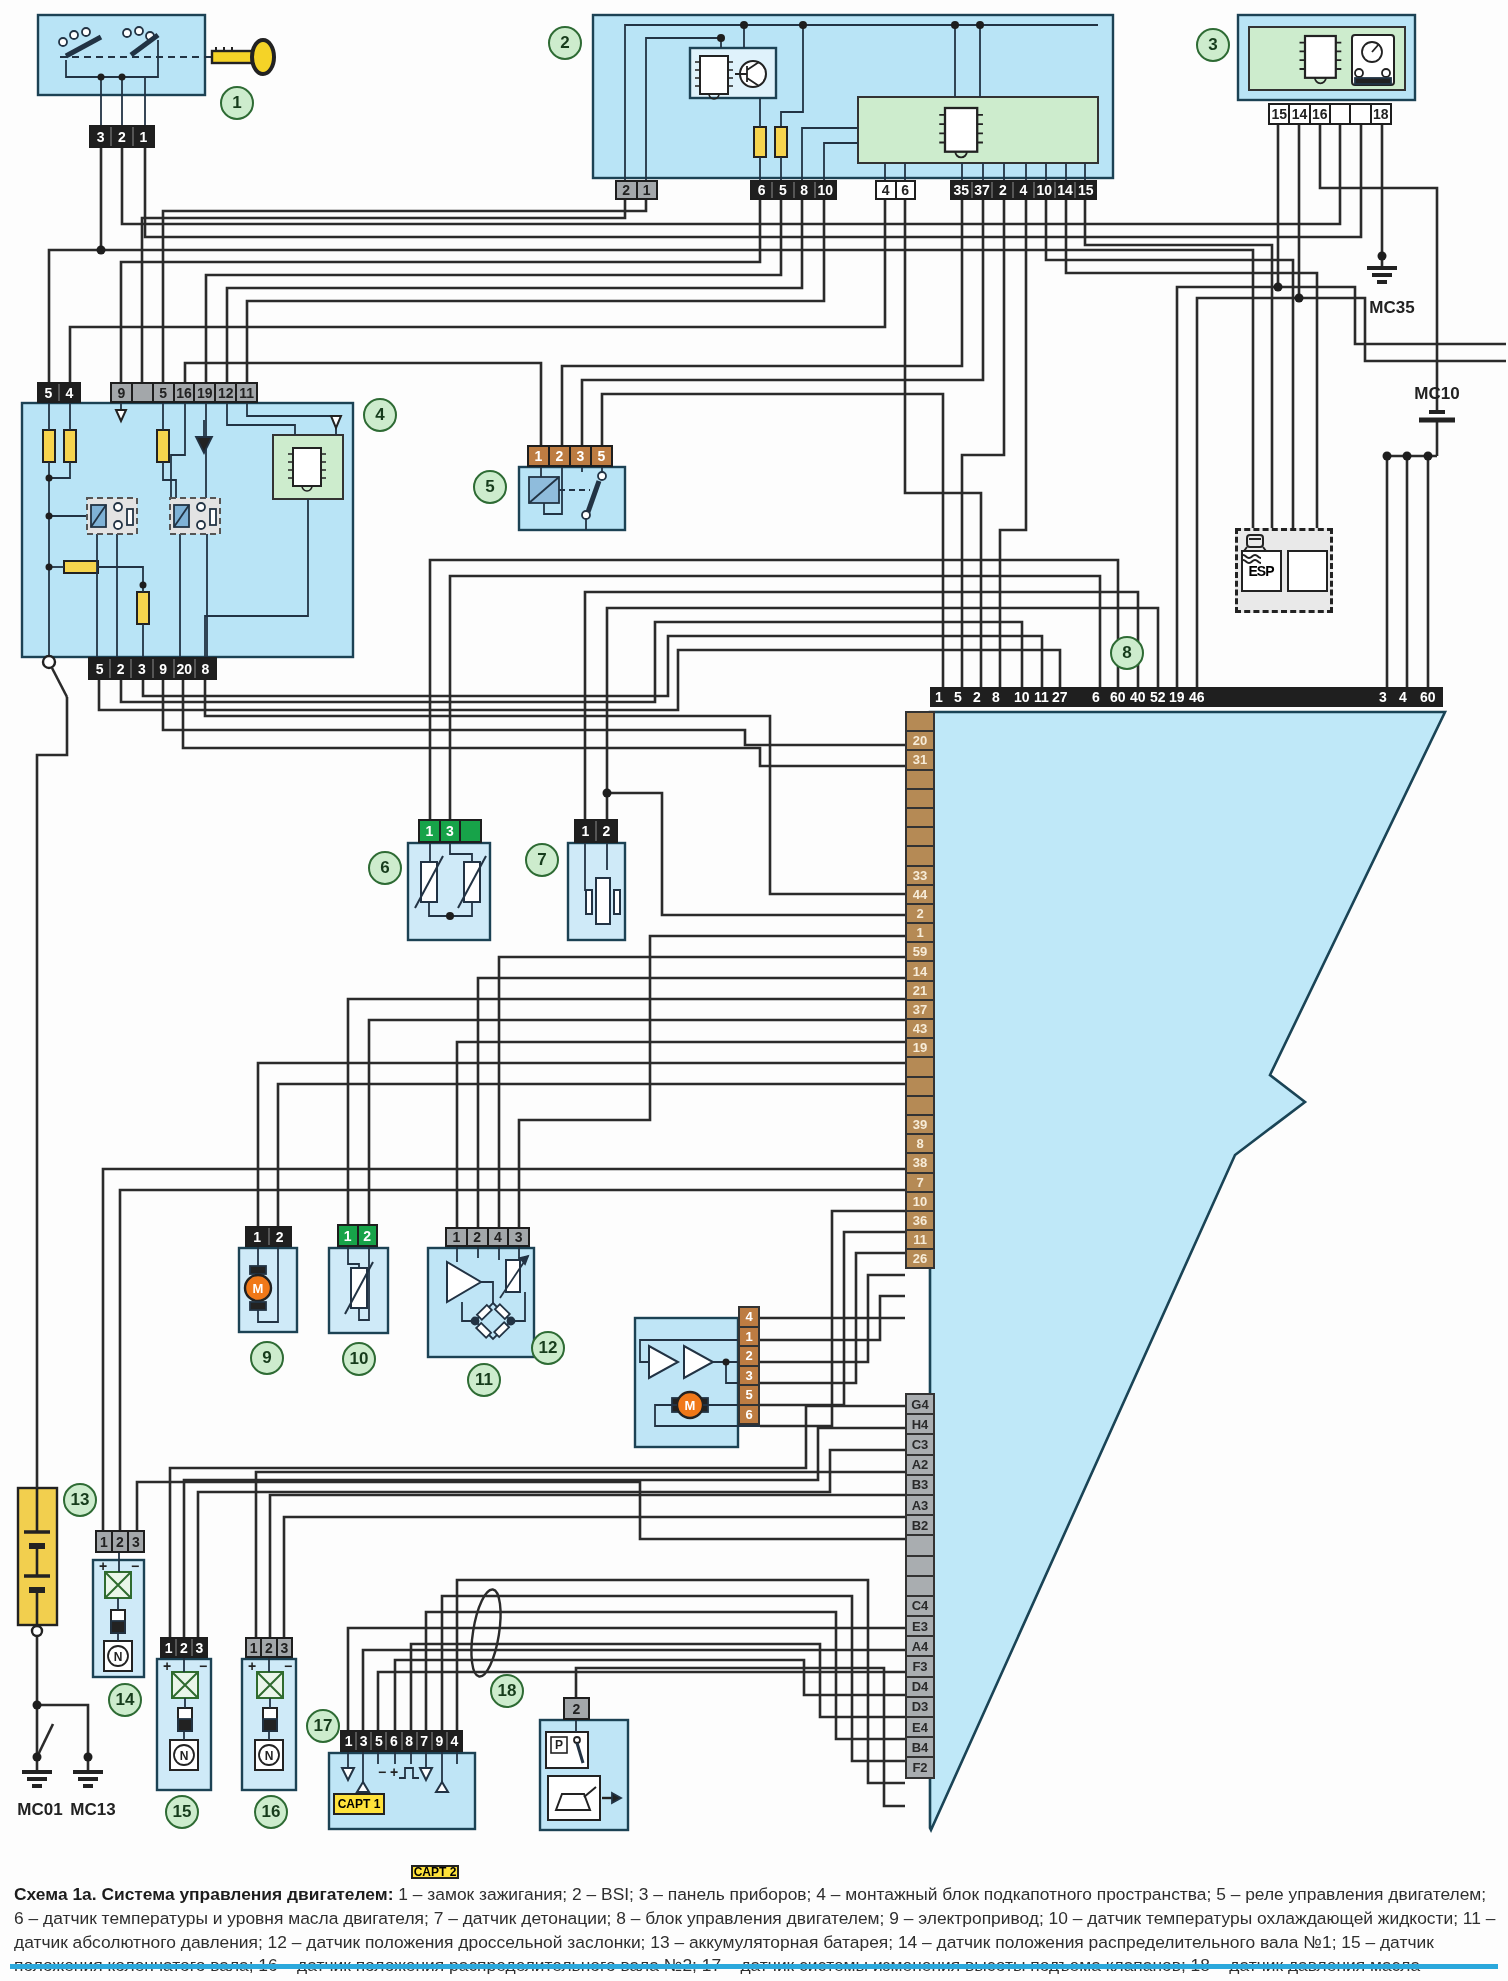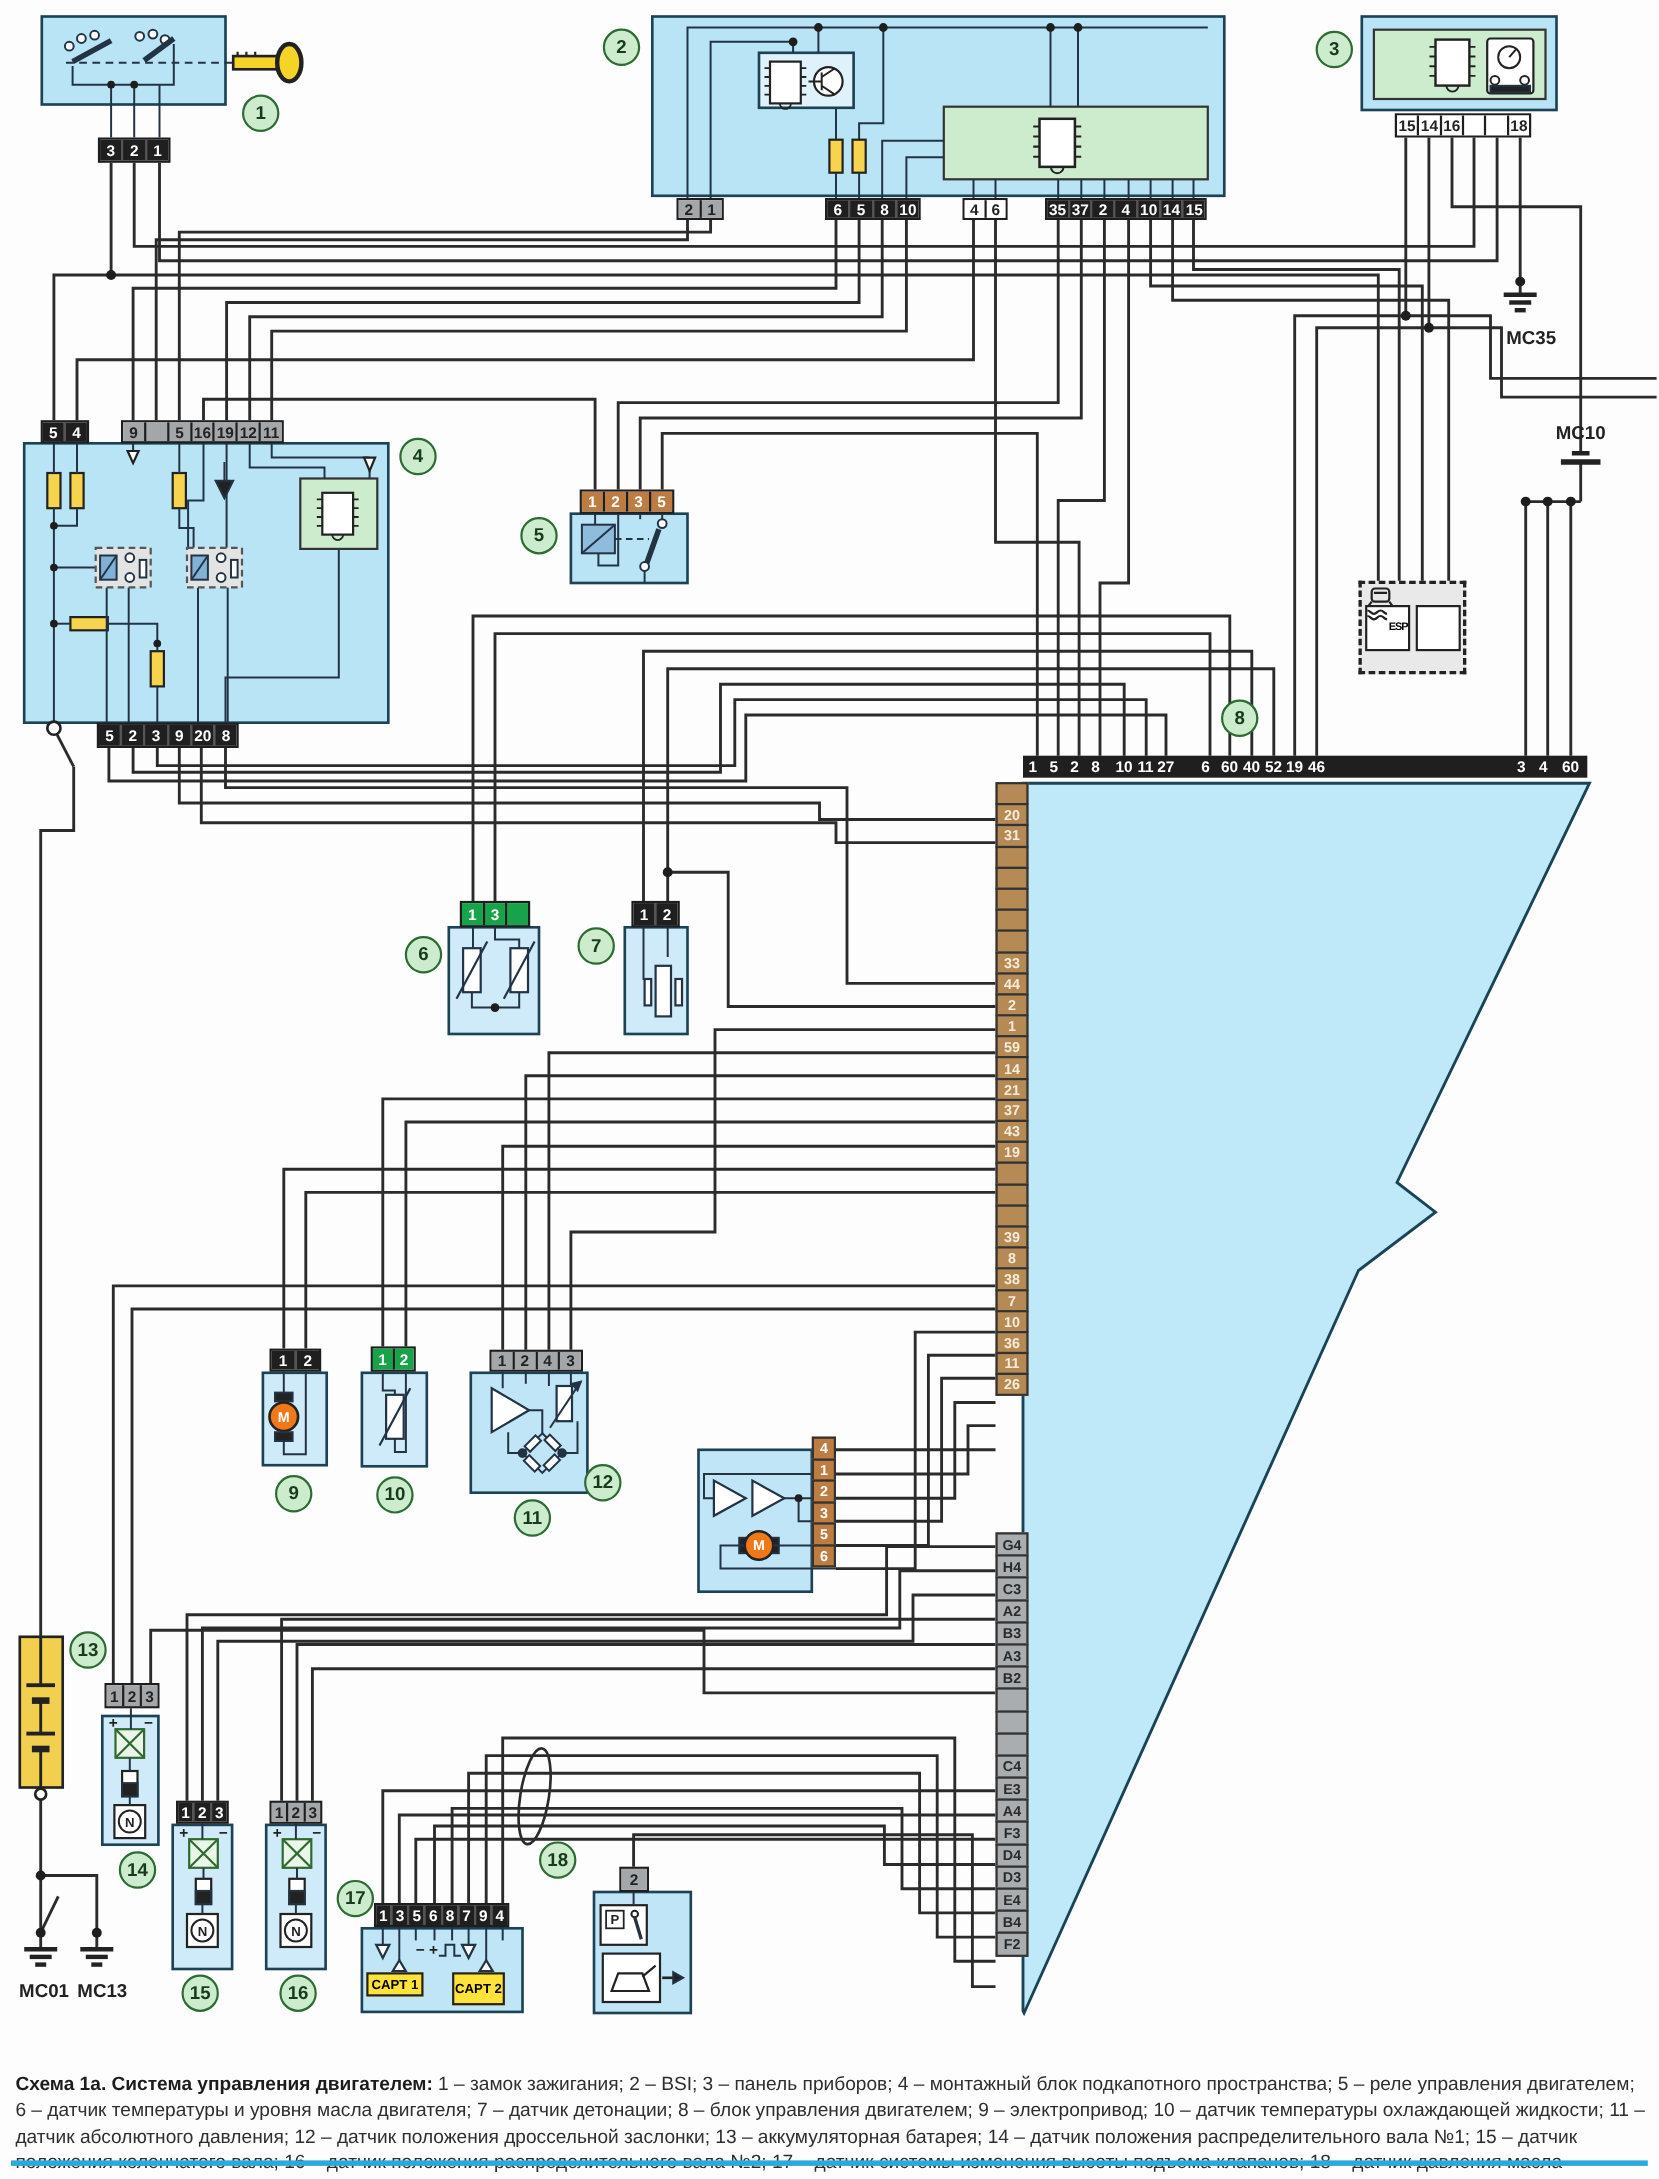--- a/index.html
+++ b/index.html
@@ -31,21 +31,21 @@
        border:2px solid #2e6b34;display:flex;align-items:center;justify-content:center;
        font:bold 17px "Liberation Sans",sans-serif;color:#173c1c;box-sizing:border-box;}
   
   .txt{position:absolute;font-family:"Liberation Sans",sans-serif;color:#222;}
   .gnd{font-weight:bold;font-size:17px;transform:translateX(-50%);}
   .espbox{position:absolute;left:1235px;top:528px;width:98px;height:85px;background:#e9e9e9;
           border:3px dashed #222;box-sizing:border-box;display:flex;gap:5px;align-items:center;
           justify-content:center;}
   .espbox .mini{width:41px;height:42px;background:#fff;border:2px solid #222;display:flex;
                 align-items:center;justify-content:center;box-sizing:border-box;}
-  .espbox .mini b{font-size:10px;letter-spacing:-1px;padding-left:20px;}
+  .espbox .mini b{font-size:14px;letter-spacing:-1px;}
   .capt{position:absolute;background:#ffe23a;border:2px solid #222;display:flex;align-items:center;
         justify-content:center;font:bold 12px "Liberation Sans",sans-serif;box-sizing:border-box;}
   .caption{position:absolute;left:14px;top:1866px;width:1482px;font-size:17.4px;line-height:1.36;
            color:#2e2e2e;}
   .caption b{color:#1c1c1c;}
   .rule{position:absolute;left:10px;top:1964px;width:1488px;height:5px;background:#2ba8dc;}
   .sym{position:absolute;transform:translate(-50%,-50%);font-weight:bold;}
 </style>
 </head>
 <body>
@@ -690,21 +690,21 @@
     <svg width="34" height="34" viewBox="0 0 34 34">
       <rect x="9" y="4" width="16" height="12" rx="3" fill="none" stroke="#222" stroke-width="2"></rect>
       <path d="M11,8h12M9,16l-3,4M25,16l3,4" stroke="#222" stroke-width="2" fill="none"></path>
       <path d="M5,24c3,0 3,3 6,3s3,-3 6,-3 3,3 6,3" stroke="#222" stroke-width="2" fill="none"></path>
       <path d="M5,29c3,0 3,3 6,3s3,-3 6,-3 3,3 6,3" stroke="#222" stroke-width="2" fill="none"></path>
     </svg>
   </div>
 </div>
 
 <div class="capt" style="left:333px;top:1793px;width:52px;height:22px">CAPT 1</div>
-<div class="capt" style="left:411px;top:1793px;width:48px;height:30px">CAPT 2</div>
+<div class="capt" style="left:411px;top:1865px;width:48px;height:14px">CAPT 2</div>
 
 <span class="txt sym" style="left:258px;top:1288px;font-size:13px;color:#fff">M</span>
 <span class="txt sym" style="left:690px;top:1405px;font-size:13px;color:#fff">M</span>
 <span class="txt sym" style="left:118px;top:1657px;font-size:12px">N</span>
 <span class="txt sym" style="left:184px;top:1756px;font-size:12px">N</span>
 <span class="txt sym" style="left:269px;top:1756px;font-size:12px">N</span>
 <span class="txt sym" style="left:559px;top:1745px;font-size:12px">P</span>
 <span class="txt sym" style="left:103px;top:1566px;font-size:14px">+</span>
 <span class="txt sym" style="left:135px;top:1566px;font-size:14px">−</span>
 <span class="txt sym" style="left:167px;top:1666px;font-size:14px">+</span>

